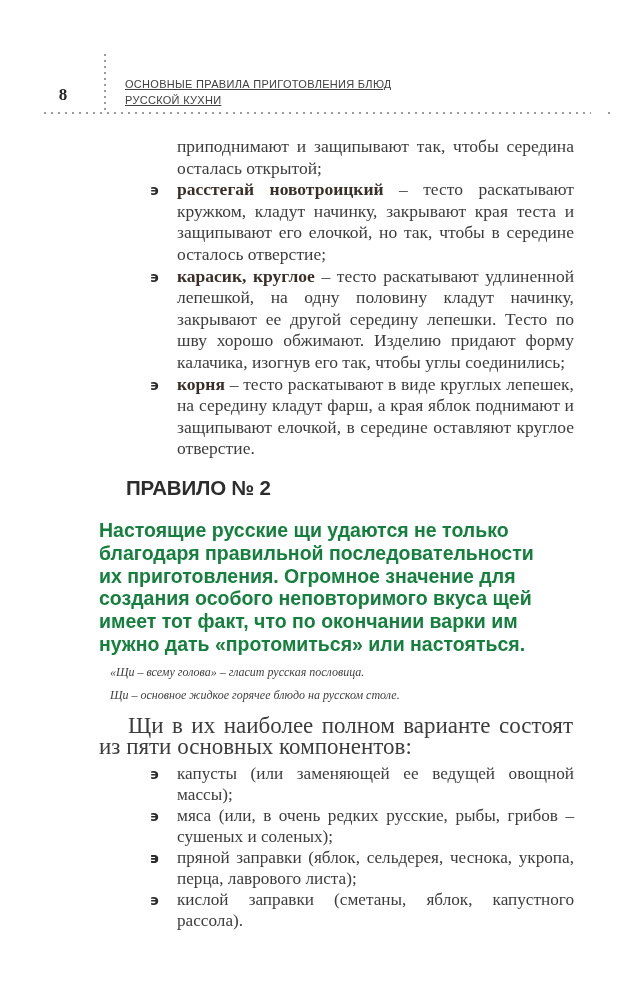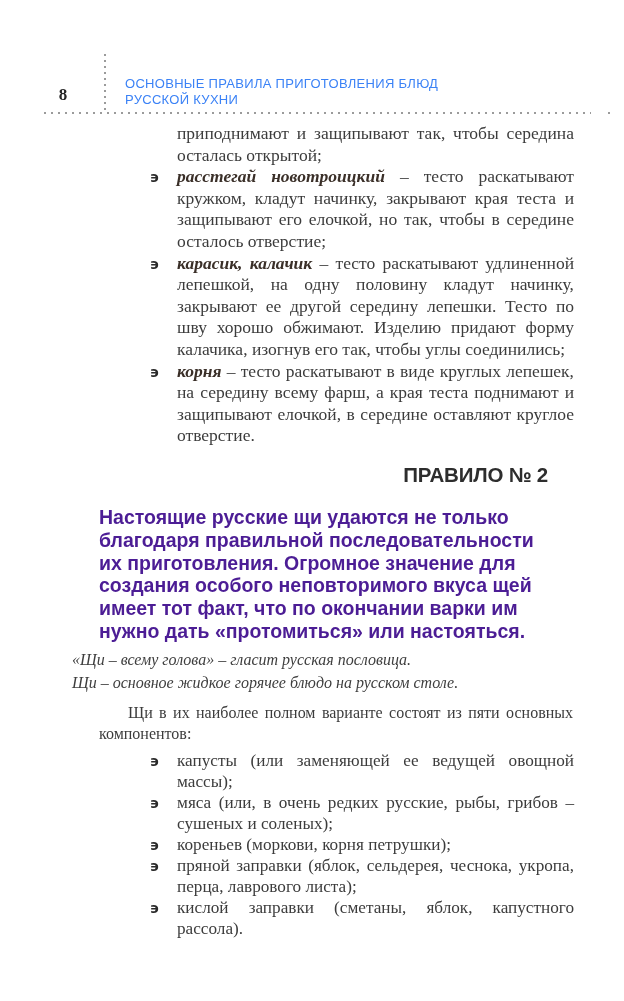--- a/index.html
+++ b/index.html
@@ -11,65 +11,65 @@
   .pagenum {
     position:absolute; left:50px; top:85px; width:26px; text-align:center;
     font-size:17px; font-weight:bold; color:#262626;
   }
   .vdots {
     position:absolute; left:104px; top:54px; width:2px; height:59px;
     background:repeating-linear-gradient(180deg,#9b9b9b 0 2px, transparent 2px 6px);
   }
   .runhead {
     position:absolute; left:125px; top:76px; width:380px;
-    font-family:"Liberation Sans", sans-serif; font-size:13px; line-height:16px;
-    color:#3b82f6; letter-spacing:0.3px; white-space:pre-line;
+    font-family:"Liberation Sans", sans-serif; font-size:11px; line-height:16px;
+    color:#404040; letter-spacing:0.3px; white-space:pre-line;text-decoration:underline;
   }
   .hdots {
     position:absolute; left:44px; top:112px; width:547px; height:2px;
     background:repeating-linear-gradient(90deg,#9b9b9b 0 2px, transparent 2px 7px);
   }
   .hdot-extra {
     position:absolute; left:608px; top:112px; width:2px; height:2px; background:#9b9b9b;
   }
   
-  .content { position:absolute; left:0; top:123px; width:548px; }
+  .content { position:absolute; left:0; top:136px; width:548px; }
   .cont-para {
     margin:0 0 0 177px; width:397px; font-size:17.5px; line-height:21.6px;
     text-align:justify; color:#3c3c3c;
   }
   ul.blist { list-style:none; margin:0; padding:0; }
   ul.blist li {
     position:relative; margin:0 0 0 177px; width:397px; text-align:justify;
     font-size:17.5px; line-height:21.6px; color:#3c3c3c;
   }
   ul.comp { margin-top:5px; }
   ul.comp li { font-size:17.2px; line-height:21px; }
   .blt {
     position:absolute; left:-27px; top:1px;
     font-family:"DejaVu Sans", sans-serif; font-weight:bold; font-size:14.5px;
     color:#2a2a2a; font-style:normal;
   }
-  .term { font-weight:bold; font-style:italic; color:#3a2f28; }
+  .term { font-weight:bold; color:#3a2f28; }
   h2.rule {
     margin:16px 0 0 126px; font-family:"Liberation Sans", sans-serif;
-    font-weight:bold; font-size:20.5px; color:#2d2d2d; letter-spacing:-0.2px;text-align:right;
+    font-weight:bold; font-size:20.5px; color:#2d2d2d; letter-spacing:-0.2px;
   }
   .intro {
     margin:19px 0 0 99px; width:462px;
     font-family:"Liberation Sans", sans-serif; font-weight:bold;
-    font-size:19.5px; line-height:22.8px; color:#4c1d95; text-align:left;
+    font-size:19.5px; line-height:22.8px; color:#15803d; text-align:left;
   }
   .quote {
-    margin:5px 0 0 72px; width:440px; font-style:italic;
-    font-size:16px; line-height:23.5px; color:#3e3e3e; white-space:pre-line;
+    margin:5px 0 0 110px; width:440px; font-style:italic;
+    font-size:12px; line-height:23.5px; color:#3e3e3e; white-space:pre-line;
   }
   .comp-intro {
     margin:7px 0 0 99px; width:474px; text-indent:29px;
-    font-size:16px; line-height:21.6px; text-align:justify; color:#3c3c3c;
+    font-size:23px; line-height:21.6px; text-align:justify; color:#3c3c3c;
   }
 </style>
 </head>
 <body>
 
 <div class="page">
 
   <div class="pagenum">8</div>
   <div class="vdots"></div>
   <div class="runhead">ОСНОВНЫЕ ПРАВИЛА ПРИГОТОВЛЕНИЯ БЛЮД
@@ -79,45 +79,45 @@
 
   <div class="content">
 
     <p class="cont-para">приподнимают и защипывают так, чтобы середина осталась открытой;</p>
 
     <ul class="blist">
       <li>
         <span class="blt">϶</span><span class="term">расстегай новотроицкий</span><span> – тесто раскатывают кружком, кладут начинку, закрывают края теста и защи­пывают его елочкой, но так, чтобы в середине осталось отверстие;</span>
       </li>
       <li>
-        <span class="blt">϶</span><span class="term">карасик, калачик</span><span> – тесто раскатывают удлиненной лепешкой, на одну половину кладут начинку, закрыва­ют ее другой середину лепешки. Тесто по шву хорошо обжимают. Изделию придают форму калачика, изогнув его так, чтобы углы соединились;</span>
+        <span class="blt">϶</span><span class="term">карасик, круглое</span><span> – тесто раскатывают удлиненной лепешкой, на одну половину кладут начинку, закрыва­ют ее другой середину лепешки. Тесто по шву хорошо обжимают. Изделию придают форму калачика, изогнув его так, чтобы углы соединились;</span>
       </li>
       <li>
-        <span class="blt">϶</span><span class="term">корня</span><span> – тесто раскатывают в виде круглых лепешек, на середину всему фарш, а края теста поднимают и защипывают елочкой, в середине оставляют круглое отверстие.</span>
+        <span class="blt">϶</span><span class="term">корня</span><span> – тесто раскатывают в виде круглых лепешек, на середину кладут фарш, а края яблок поднимают и защипывают елочкой, в середине оставляют круглое отверстие.</span>
       </li>
     </ul>
 
     <h2 class="rule">ПРАВИЛО № 2</h2>
 
     <p class="intro">Настоящие русские щи удаются не только благодаря правильной последовательности их приготовления. Огромное значение для создания особого неповторимого вкуса щей имеет тот факт, что по окончании варки им нужно дать «протомиться» или настояться.</p>
 
     <p class="quote">«Щи – всему голова» – гласит русская пословица.
 Щи – основное жидкое горячее блюдо на русском столе.</p>
 
     <p class="comp-intro">Щи в их наиболее полном варианте состоят из пяти основ­ных компонентов:</p>
 
     <ul class="blist comp">
       <li>
         <span class="blt">϶</span><span>капусты (или заменяющей ее ведущей овощной массы);</span>
       </li>
       <li>
         <span class="blt">϶</span><span>мяса (или, в очень редких русские, рыбы, грибов – сушеных и соленых);</span>
       </li>
       <li>
-        <span class="blt">϶</span><span>кореньев (моркови, корня петрушки);</span>
+        <span class="blt">϶</span>
       </li>
       <li>
         <span class="blt">϶</span><span>пряной заправки (яблок, сельдерея, чеснока, укропа, перца, лаврового листа);</span>
       </li>
       <li>
         <span class="blt">϶</span><span>кислой заправки (сметаны, яблок, капустного рассола).</span>
       </li>
     </ul>
 
   </div>

